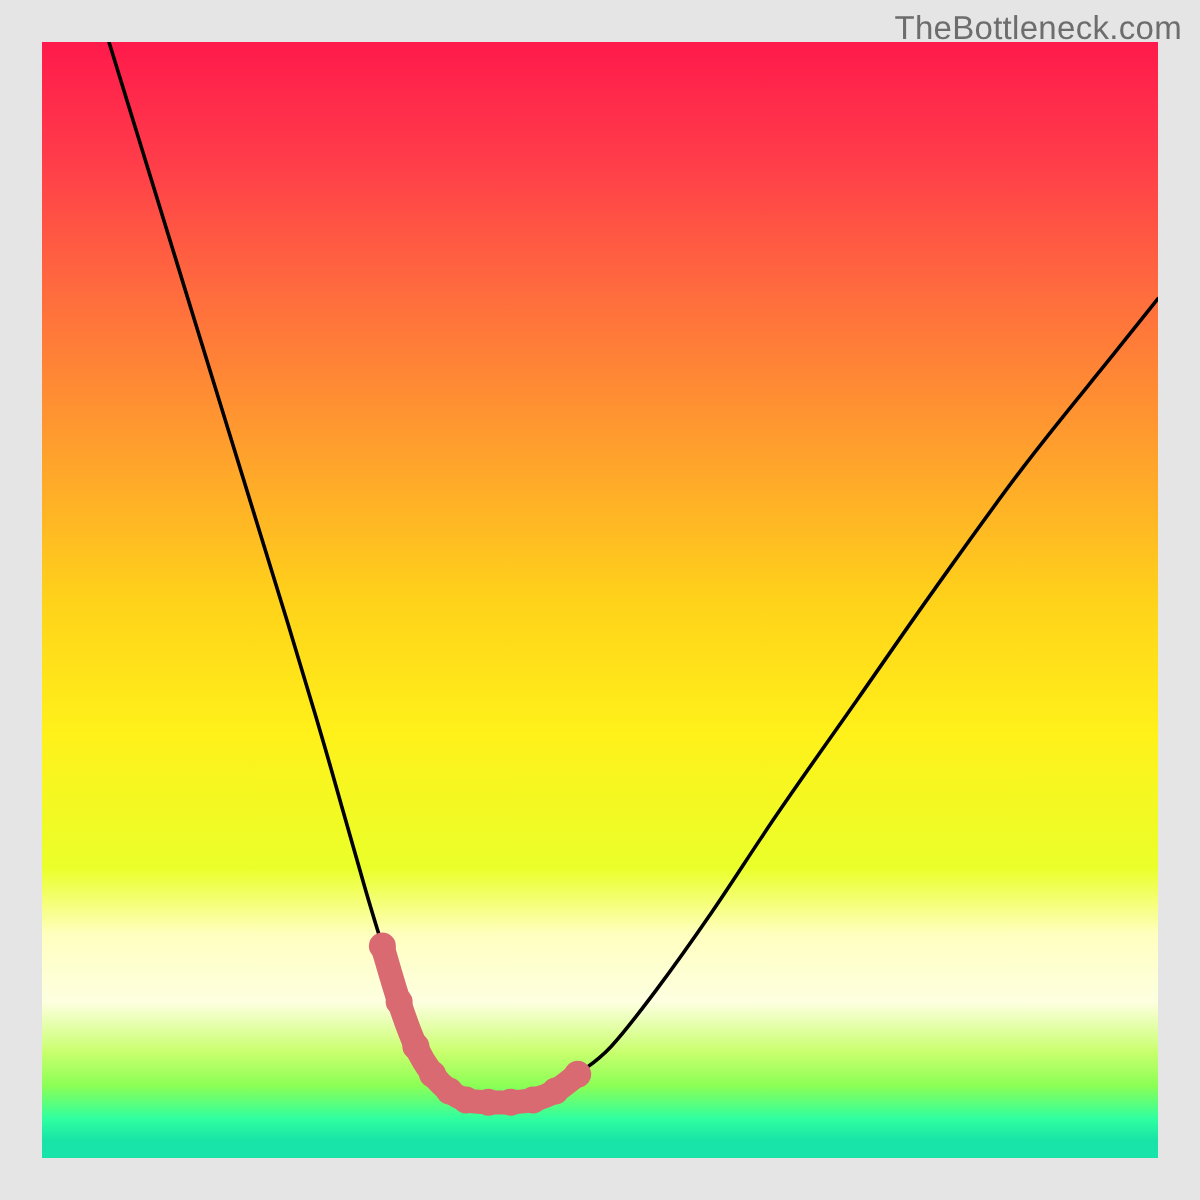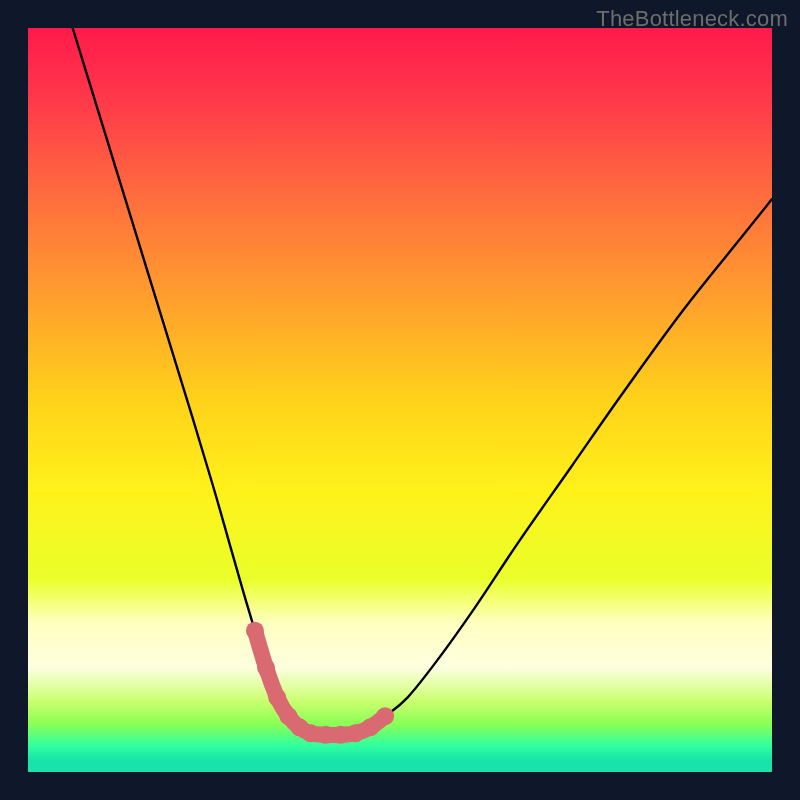--- a/index.html
+++ b/index.html
@@ -10,21 +10,21 @@
     background: #000;
     overflow: hidden;
     font-family: Arial, Helvetica, sans-serif;
   }
   .frame {
     position: absolute;
     left: 0;
     top: 0;
     width: 800px;
     height: 800px;
-    background: #0f172a;
+    background: #e5e5e5;
   }
   .plot {
     position: absolute;
     left: 28px;
     top: 28px;
     width: 744px;
     height: 744px;
     overflow: hidden;
   }
   .watermark {

